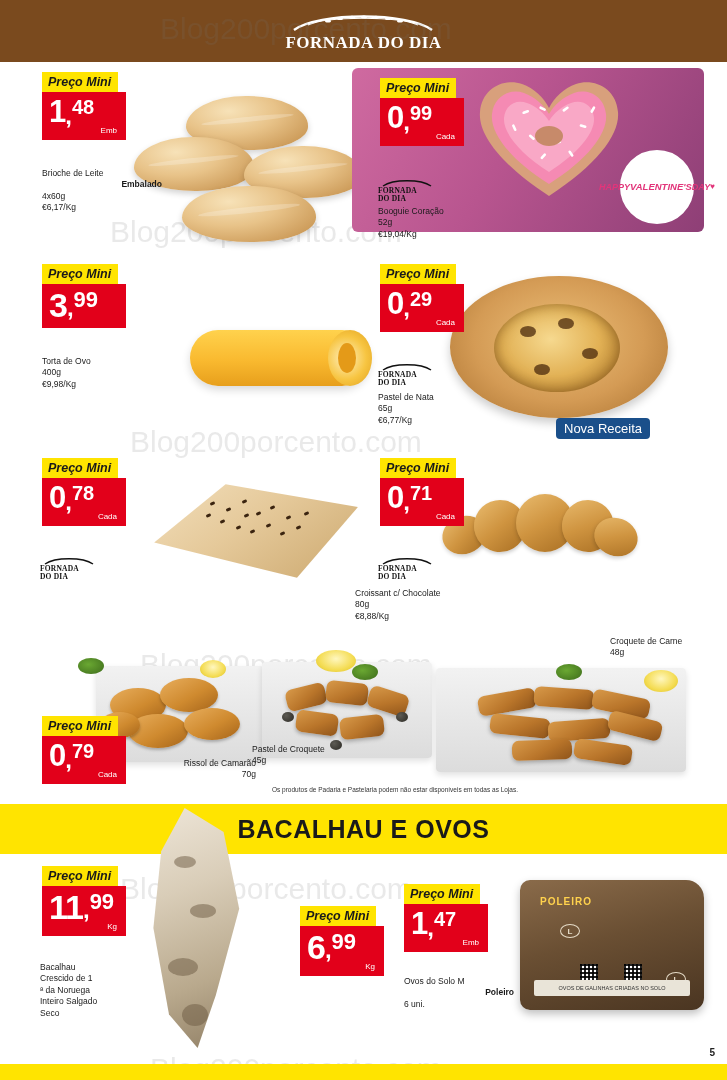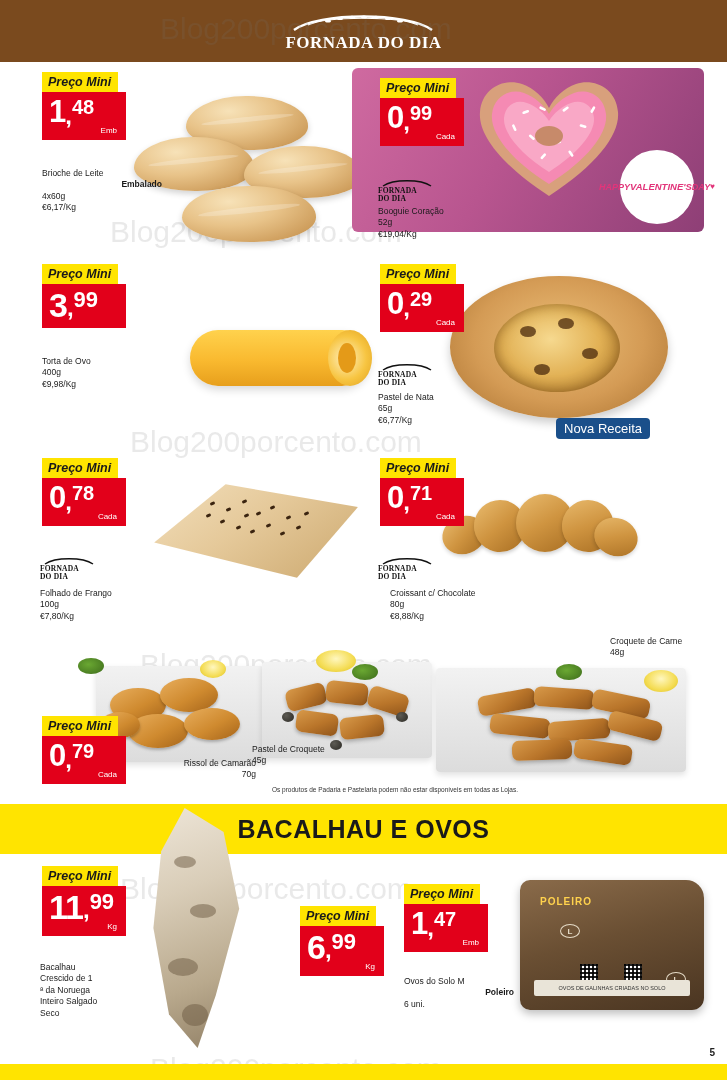--- a/index.html
+++ b/index.html
@@ -505,25 +505,20 @@
   </div>
 
   <div class="fd-logo" style="left:40px; top:556px;">
     <svg width="52" height="9" viewBox="0 0 52 9">
         <path d="M2 8 C12 1 40 1 50 8" stroke="#111" stroke-width="1.4" fill="none"></path>
       </svg>
     <div class="l1">FORNADA</div>
     <div class="l1">DO DIA</div>
   </div>
 
-  <div class="ptext" style="left:40px; top:588px;">
-    <div>Folhado de Frango</div>
-    <div>100g</div>
-    <div class="kg">€7,80/Kg</div>
-  </div>
 
   <div class="croissant">
     <div class="seg" style="left:12px;  top:34px; width:44px; height:38px; transform:rotate(-20deg);"></div>
     <div class="seg" style="left:44px;  top:18px; width:52px; height:52px; transform:rotate(-10deg);"></div>
     <div class="seg" style="left:86px;  top:12px; width:58px; height:58px;"></div>
     <div class="seg" style="left:132px; top:18px; width:52px; height:52px; transform:rotate(10deg);"></div>
     <div class="seg" style="left:164px; top:36px; width:44px; height:38px; transform:rotate(20deg);"></div>
   </div>
 
   <div class="pricebox" style="left:380px; top:458px;">
@@ -539,21 +534,21 @@
   </div>
 
   <div class="fd-logo" style="left:378px; top:556px;">
     <svg width="52" height="9" viewBox="0 0 52 9">
         <path d="M2 8 C12 1 40 1 50 8" stroke="#111" stroke-width="1.4" fill="none"></path>
       </svg>
     <div class="l1">FORNADA</div>
     <div class="l1">DO DIA</div>
   </div>
 
-  <div class="ptext" style="left:390px; top:588px; width:140px;">
+  <div class="ptext" style="left:355px; top:588px; width:140px;">
     <div>Croissant c/ Chocolate</div>
     <div>80g</div>
     <div class="kg">€8,88/Kg</div>
   </div>
 
   <div>
     <div class="plate" style="left:96px; top:666px; width:168px; height:96px;"></div>
     <div class="parsley" style="left:78px; top:658px;"></div>
     <div class="lemon" style="left:200px; top:660px;"></div>
     <div class="frito" style="left:110px; top:688px; width:56px; height:34px;"></div>

